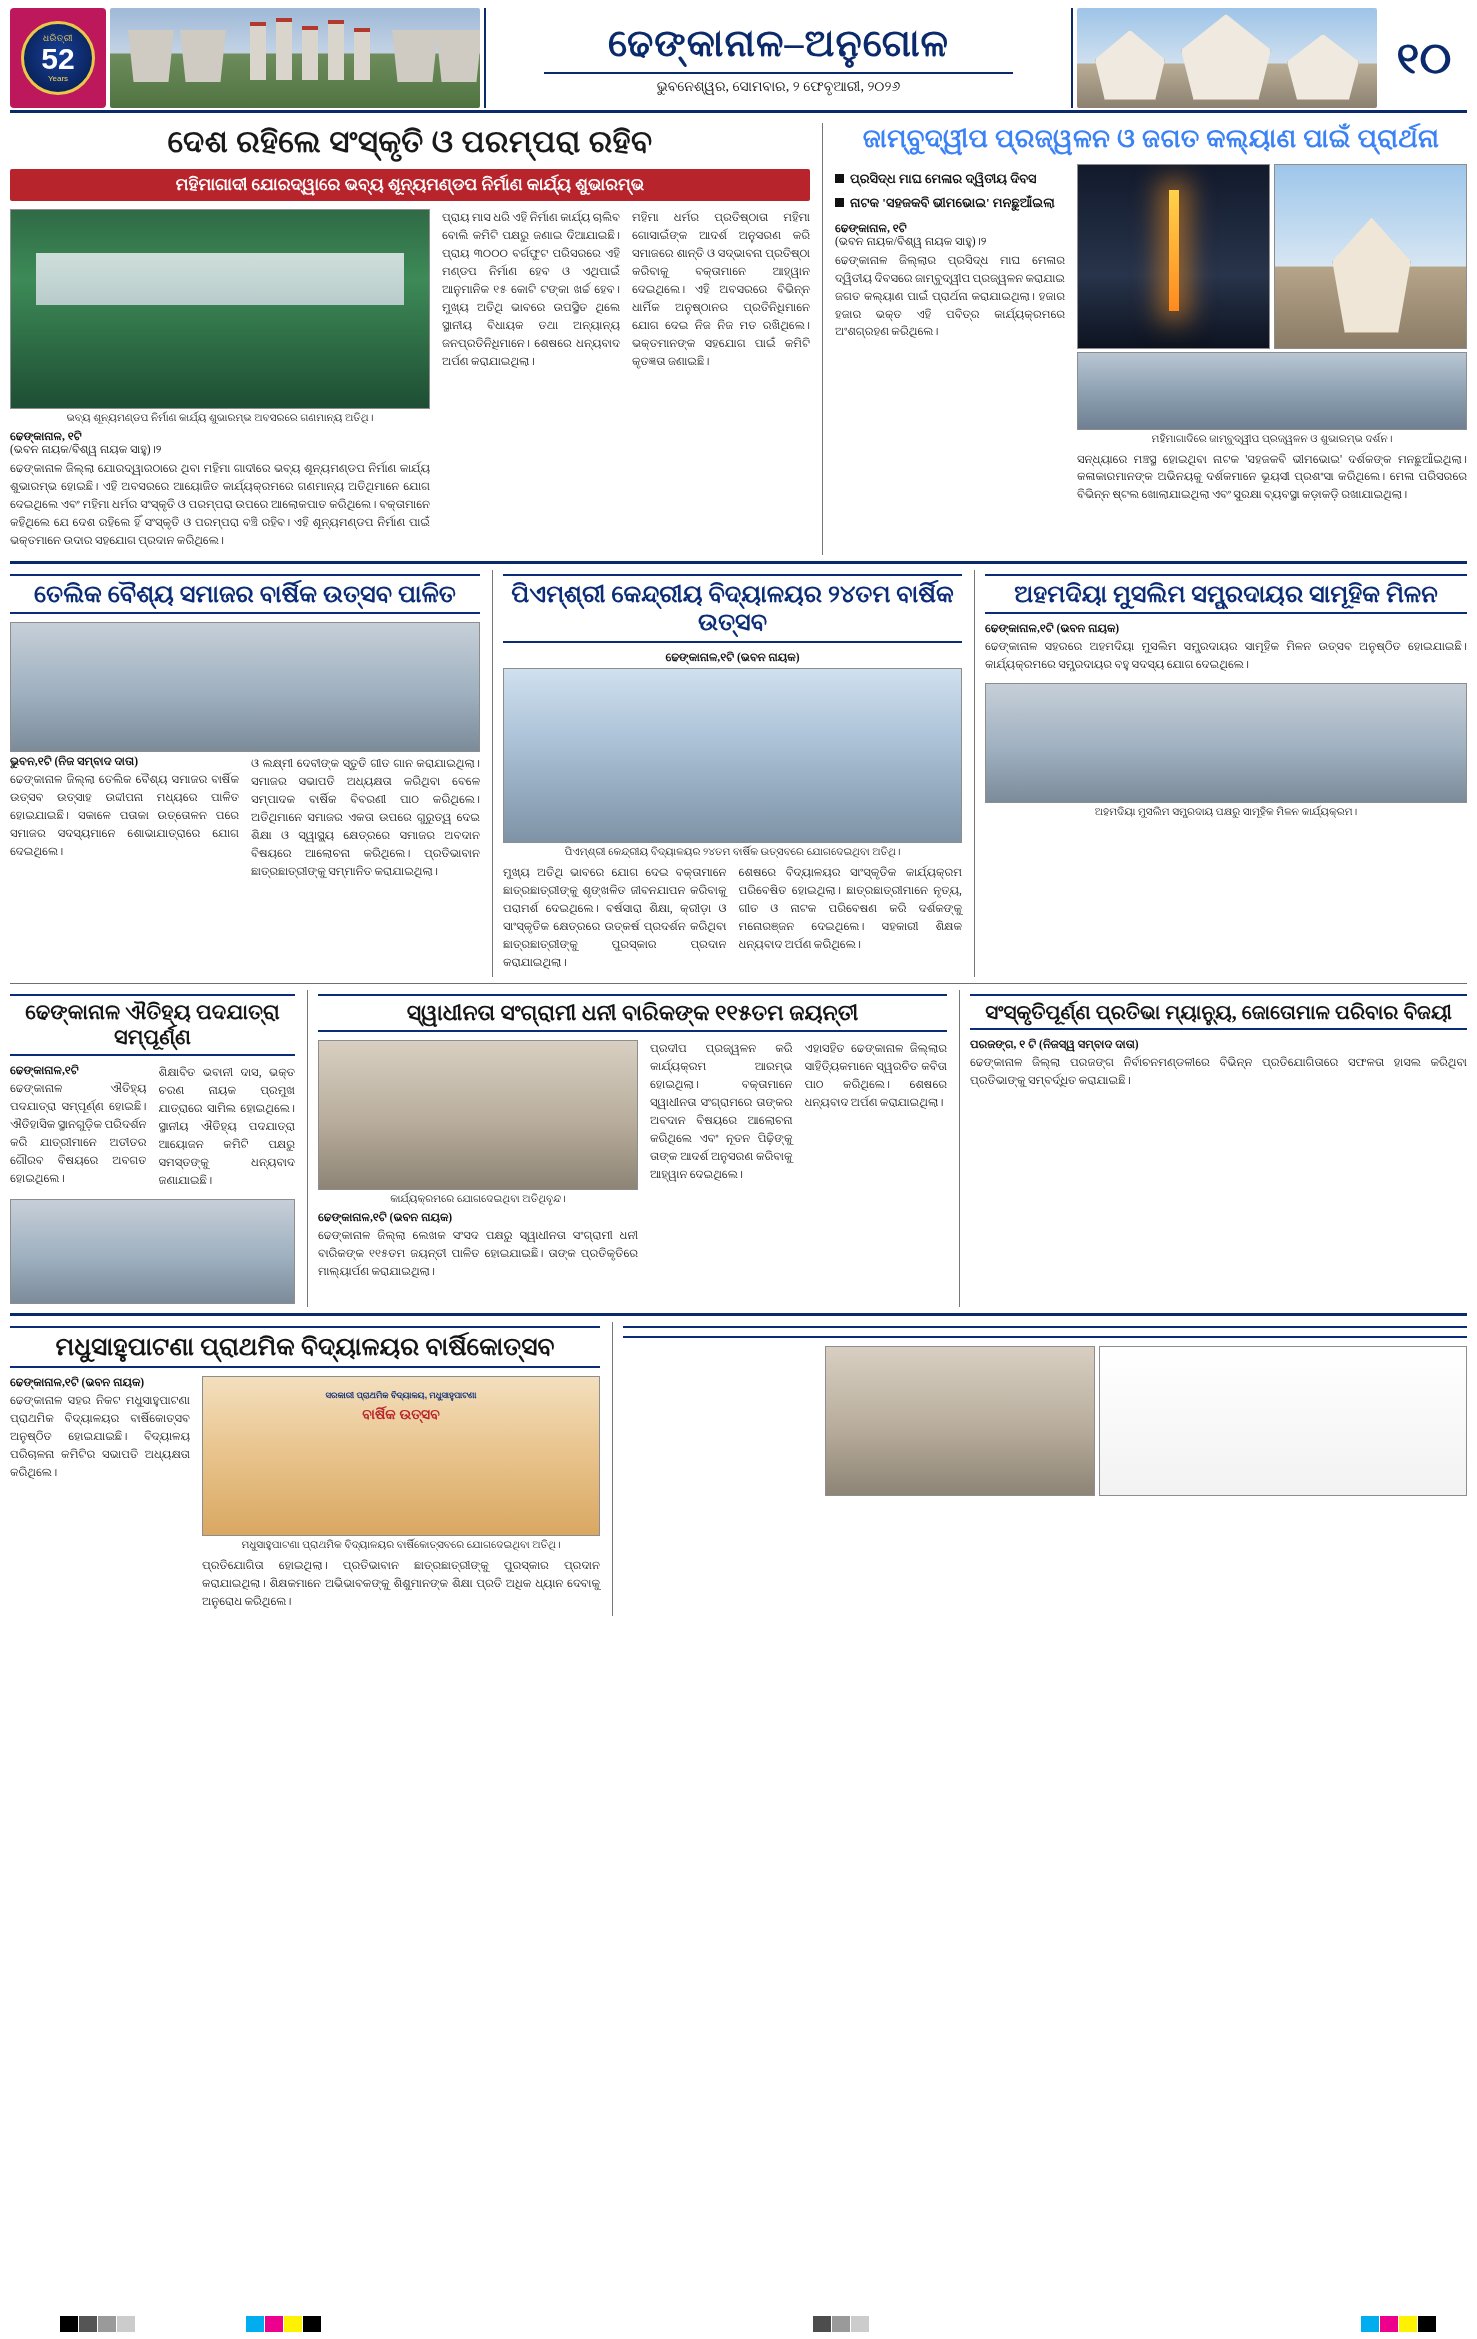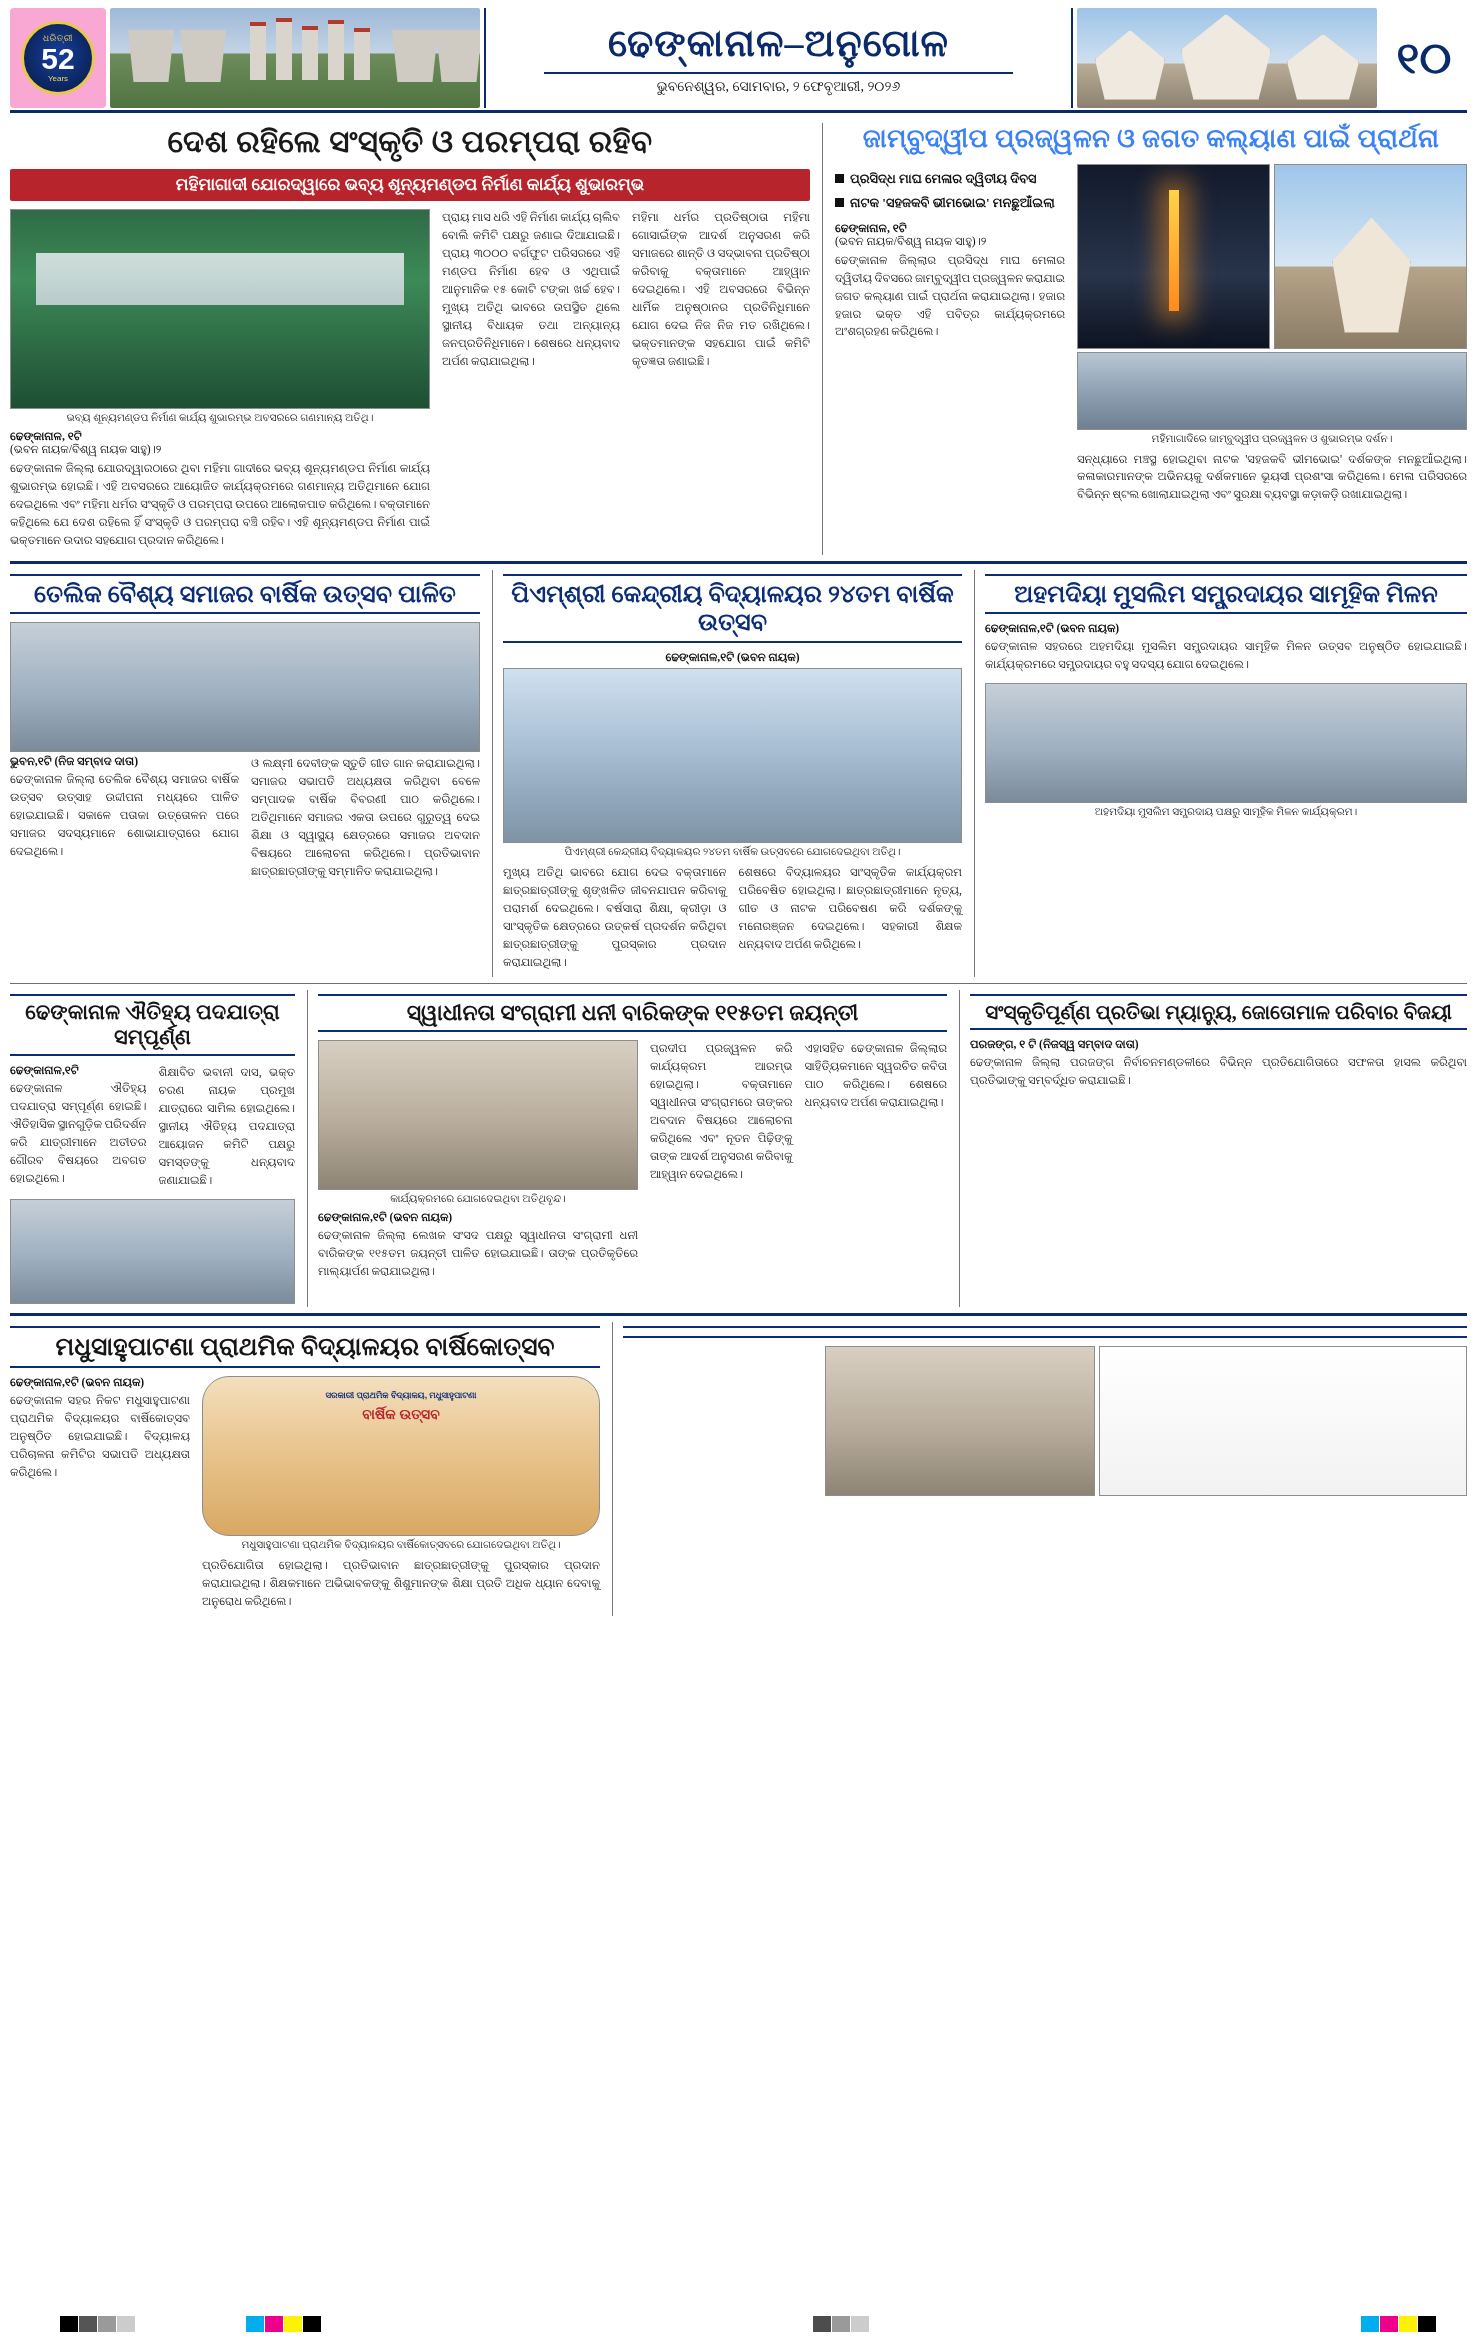--- a/index.html
+++ b/index.html
@@ -22,21 +22,21 @@
   .masthead {
     display:flex;
     align-items:stretch;
     height:105px;
     gap:4px;
     border-bottom:3px solid #0a2a6b;
     padding-bottom:2px;
   }
   .mh-logo {
     width:96px;
-    background:#f9a8d4;
+    background:#be185d;
     border-radius:4px;
     display:flex; align-items:center; justify-content:center;
     flex-shrink:0;
   }
   .mh-seal {
     width:74px;height:74px;border-radius:50%;
     border:3px solid #e8c84b;
     background:radial-gradient(circle at 50% 45%, #17409b 0%, #0a2258 75%);
     color:#f3d55b;
     display:flex;flex-direction:column;align-items:center;justify-content:center;
@@ -142,21 +142,21 @@
   }
   .ph-temple { background:linear-gradient(180deg,#9ec6ea 0%,#d6e6f3 55%,#b6a489 56%,#8a7c66 100%); }
   .ph-temple:after{
     content:"";position:absolute;left:30%;bottom:8%;width:40%;height:62%;
     background:#efe6d7;border:1px solid #bfb097;
     clip-path:polygon(50% 0,100% 38%,84% 100%,16% 100%,0 38%);
   }
   .ph-group { background:linear-gradient(180deg,#c6cfd8 0%,#9fb0c0 55%,#7b8b9a 100%); }
   .ph-hall  { background:linear-gradient(180deg,#d8cfc2 0%,#b8ad9c 55%,#8e8475 100%); }
   .ph-award { background:linear-gradient(180deg,#cfe0ef 0%,#a8bfd4 45%,#7e93a6 100%); }
-  .ph-school{ background:linear-gradient(180deg,#f3dfbe 0%,#e9c58f 45%,#d9a862 100%);border-radius:27px; }
+  .ph-school{ background:linear-gradient(180deg,#f3dfbe 0%,#e9c58f 45%,#d9a862 100%); }
   .ph-poster{ background:linear-gradient(180deg,#ffffff 0%,#f2f2f2 100%); }
 
   .poster-txt{
     position:absolute;left:4%;right:4%;top:8%;
     font-family:"Liberation Sans", sans-serif;
     font-size:8.5px;color:#0b2d77;text-align:center;line-height:1.35;font-weight:bold;
   }
   .poster-red{color:#b8242b;}
   .bullet-box { margin:6px 0 10px; }
   .bullet {

